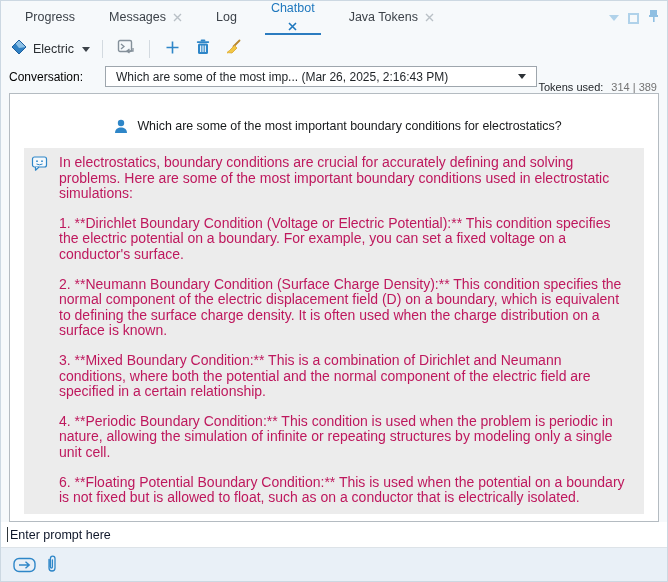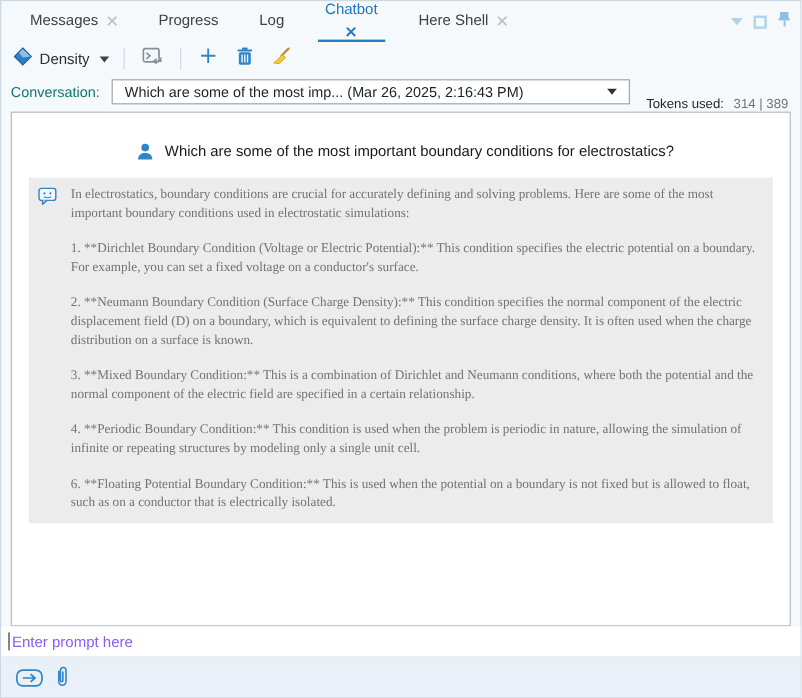--- a/index.html
+++ b/index.html
@@ -59,21 +59,21 @@
   }
   .tb-sep { width: 1px; height: 18px; background: #d3dae0; margin: 0 4px; }
   .tb-btn { display: flex; align-items: center; justify-content: center; width: 22px; height: 22px; }
 
   
   .convrow {
     height: 27px; flex: 0 0 27px;
     display: flex; align-items: center;
     padding: 0 10px 0 8px; font-size: 12px;
   }
-  .conv-label { color: #0f766e; margin-right: 10px; }
+  .conv-label { color: #000000; margin-right: 22px; }
   .combo {
     flex: 0 0 432px; width: 432px; height: 21px;
     background: #ffffff; border: 1px solid #9ea6ad;
     display: flex; align-items: center;
     padding: 0 8px 0 10px; position: relative;
   }
   .combo-text {
     font-size: 12px; color: #1d2125; white-space: nowrap;
     overflow: hidden; flex: 1;
   }
@@ -91,76 +91,76 @@
   .usermsg {
     display: flex; align-items: flex-start; gap: 9px;
     padding: 0 14px 0 22px; font-size: 12.4px; color: #17191b; justify-content: center;
   }
   .usermsg .avatar { flex: 0 0 14px; margin-top: 0; }
   .botblock {
     margin: 11px 14px 0 14px;
     background: #ececec;
     position: relative;
     padding: 7px 14px 8px 35px;
-    font-size: 11px; color: #737373; line-height: 15.6px; font-family: Liberation Serif, serif;
+    font-size: 14px; color: #be185d; line-height: 15.6px;
   }
   .botblock .boticon { position: absolute; left: 7px; top: 7px; }
   .botblock p { margin: 0 0 14px 0; }
   .botblock p:last-child { margin-bottom: 0; }
 
   
   .promptrow {
     flex: 0 0 26px; height: 26px;
     background: #ffffff;
     display: flex; align-items: center;
     padding-left: 6px;
     border-bottom: 1px solid #dde3e8;
   }
   .caret-bar { width: 1px; height: 15px; background: #30363b; margin-right: 2px; }
-  .placeholder { font-size: 12.5px; color: #8b5cf6; }
+  .placeholder { font-size: 12.5px; color: #0f172a; }
 
   
   .footer {
     flex: 0 0 33px; height: 33px;
     background: #e9f0f7;
     display: flex; align-items: center; gap: 10px;
     padding-left: 12px;
   }
   .foot-btn { display: flex; align-items: center; }
 </style>
 </head>
 <body>
 
 <div class="window">
 
   <div class="tabbar">
     <div class="tab">
+      <span>Progress</span>
+    </div>
+    <div class="tab">
       <span>Messages</span>
       <span class="close-x">
         <svg width="9" height="9" viewBox="0 0 9 9">
             <path d="M1 1 L8 8 M8 1 L1 8" stroke="#b9c0c6" stroke-width="1.4"></path>
           </svg>
       </span>
-    </div>
-    <div class="tab">
-      <span>Progress</span>
     </div>
     <div class="tab">
       <span>Log</span>
     </div>
     <div class="tab active">
       <span>Chatbot</span>
       <span class="close-x">
         <svg width="9" height="9" viewBox="0 0 9 9">
             <path d="M1 1 L8 8 M8 1 L1 8" stroke="#1f78be" stroke-width="1.6"></path>
           </svg>
       </span>
     </div>
     <div class="tab">
-      <span>Here Shell</span>
+      <span>Java Tokens</span>
       <span class="close-x">
         <svg width="9" height="9" viewBox="0 0 9 9">
             <path d="M1 1 L8 8 M8 1 L1 8" stroke="#b9c0c6" stroke-width="1.4"></path>
           </svg>
       </span>
     </div>
 
     <div class="win-controls">
       <span class="tri-down"></span>
       <span class="sq-max"></span>
@@ -176,21 +176,21 @@
 
   <div class="toolbar">
     <div class="tb-group">
       <span>
         <svg width="16" height="16" viewBox="0 0 16 16">
           <polygon points="8,1 15,8 8,15 1,8" fill="#2f80c3"></polygon>
           <polygon points="8,1 15,8 8,9 4.5,4.5" fill="#8cc0e6"></polygon>
           <polygon points="8,1 15,8 8,15 1,8" fill="none" stroke="#1c5f9e" stroke-width="1"></polygon>
         </svg>
       </span>
-      <span class="tb-label">Density</span>
+      <span class="tb-label">Electric</span>
       <span class="caret-sm"></span>
     </div>
     <div class="tb-sep"></div>
     <div class="tb-btn">
       <span>
         <svg width="18" height="16" viewBox="0 0 18 16">
           <rect x="1.5" y="1.5" width="13" height="11" rx="1.5" fill="none" stroke="#84909a" stroke-width="1.4"></rect>
           <path d="M4 5 L7 7.5 L4 10" fill="none" stroke="#84909a" stroke-width="1.3"></path>
           <path d="M16 9 V12 H10.5 M12.5 10 L10 12 L12.5 14" fill="none" stroke="#84909a" stroke-width="1.3"></path>
         </svg>

